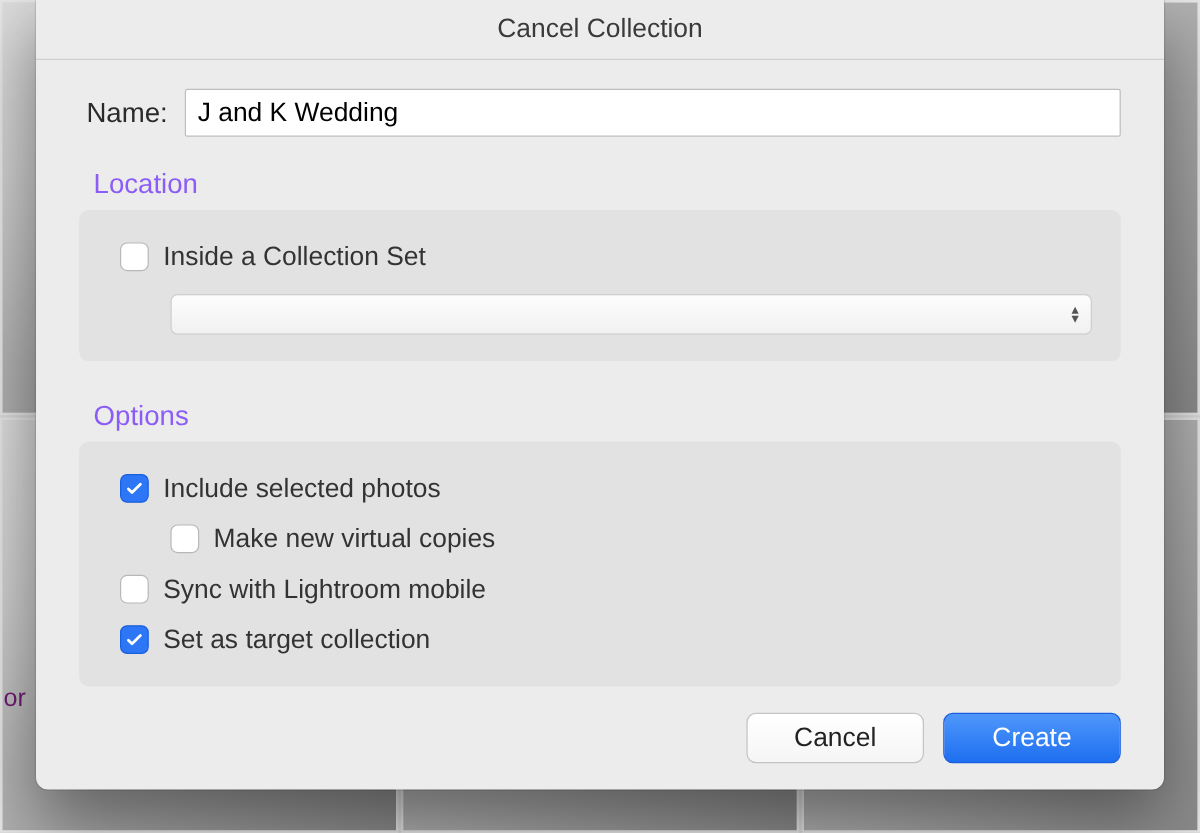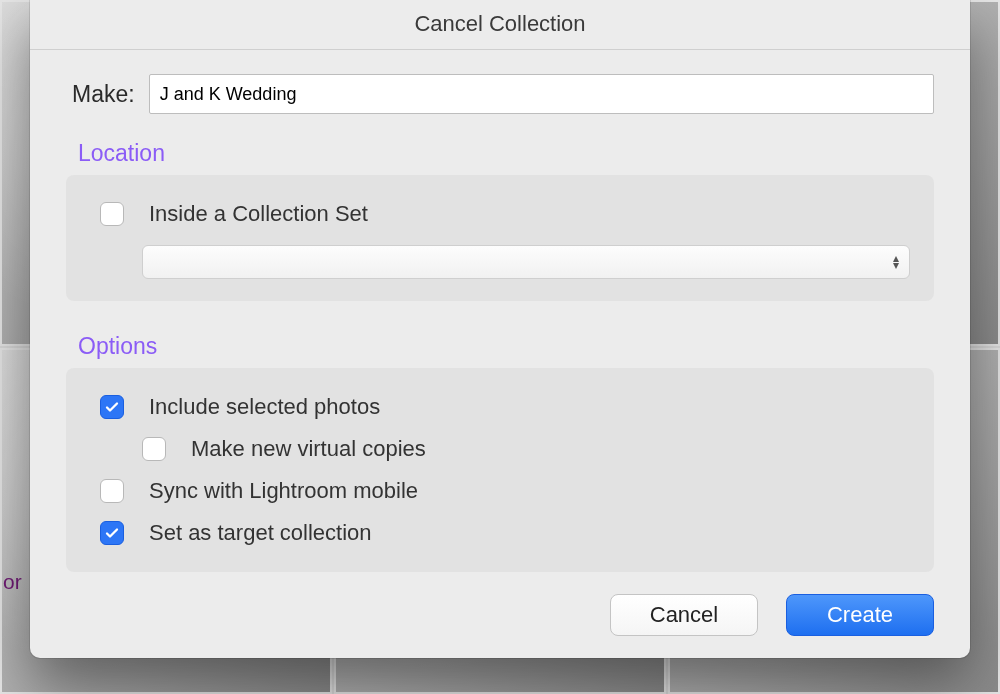--- a/index.html
+++ b/index.html
@@ -64,21 +64,21 @@
       gap: 14px;
       margin-bottom: 26px;
       margin-left: 6px;
     }
     .name-label {
       font-size: 23px;
       color: #2a2a2a;
     }
     .name-input {
       flex: 1;
-      font-size: 18px;
+      font-size: 22px;
       padding: 6px 10px;
       height: 40px;
       border: 1px solid #bdbdbd;
       background: #fff;
       border-radius: 2px;
     }
     .section-title {
       font-size: 23px;
       color: #8b5cf6;
       margin-left: 12px;
@@ -87,21 +87,21 @@
     .section-box {
       background: #e2e2e2;
       border-radius: 8px;
       padding: 18px 24px 22px 24px;
     }
     .location-box { margin-bottom: 32px; }
     .options-box { margin-bottom: 22px; padding-bottom: 18px; text-align: center;}
     .opt-row {
       display: flex;
       align-items: center;
-      gap: 25px;
+      gap: 12px;
       padding: 8px 0;
       margin-left: 10px;
     }
     .opt-row.sub { margin-left: 52px; }
     .cbx {
       width: 24px;
       height: 24px;
       border-radius: 6px;
       background: #fff;
       border: 1px solid #b8b8b8;
@@ -134,21 +134,21 @@
       position: absolute;
       right: 10px;
       top: 50%;
       transform: translateY(-50%);
       color: #555;
       display:flex; flex-direction:column; gap:0px; line-height:7px; font-size:12px;
     }
     .button-row {
       display: flex;
       justify-content: flex-end;
-      gap: 28px;
+      gap: 16px;
       padding: 0 36px;
     }
     .btn {
       min-width: 148px;
       height: 42px;
       border-radius: 8px;
       font-size: 22px;
       display:flex; align-items:center; justify-content:center;
       cursor:pointer;
       border: 1px solid #c4c4c4;
@@ -178,21 +178,21 @@
   <div class="tile"></div>
 </div>
 <div class="corner-label">or</div>
 
 <div class="dialog">
   <div class="dialog-titlebar">Cancel Collection</div>
 
   <div class="dialog-body">
 
     <div class="name-row">
-      <span class="name-label">Make:</span>
+      <span class="name-label">Name:</span>
       <input class="name-input" type="text" value="J and K Wedding" style="">
     </div>
 
     <div class="section-title">Location</div>
     <div class="section-box location-box">
       <div class="opt-row">
         <div class="cbx" id="cb-inside">
           
         </div>
         <span class="opt-label">Inside a Collection Set</span>

